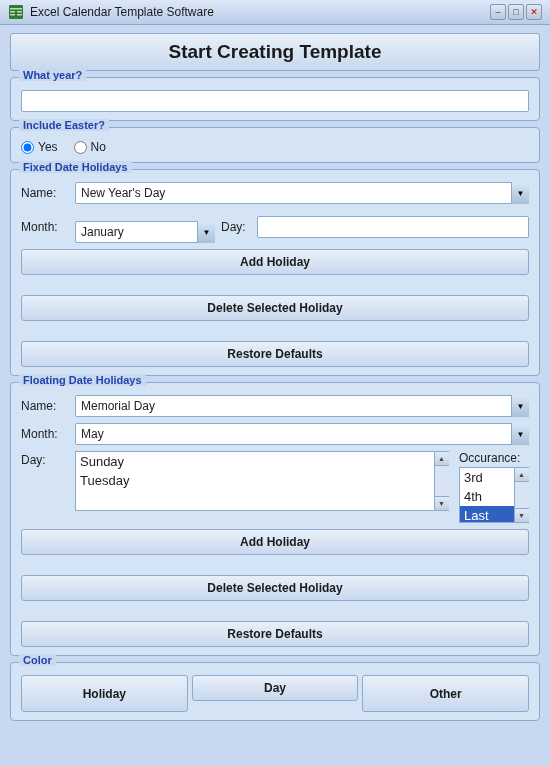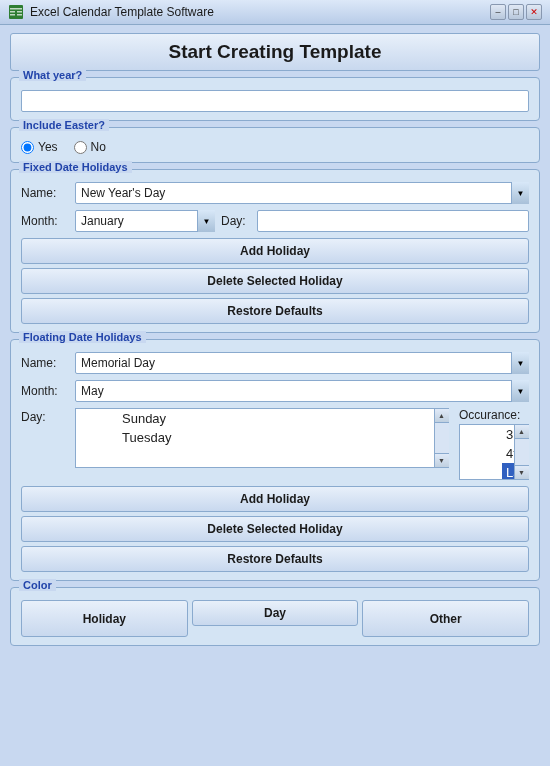--- a/index.html
+++ b/index.html
@@ -152,27 +152,26 @@
       background: linear-gradient(to bottom, #e8f0fa, #c8d8ee);
       border: 1px solid #8aaace;
       border-radius: 3px;
       padding: 5px 10px;
       font-size: 12px;
       font-weight: bold;
       color: #1a1a1a;
       cursor: pointer;
       width: 100%;
       text-align: center;
-      margin-bottom: 4px;
+      margin-bottom: 20px;
     }
     .listbox-item {
       padding: 2px 4px;
       color: #222;
       white-space: nowrap;
-      margin-left: 42px;
     }
     .listbox-item.selected {
       background: #3060c0;
       color: white;
     }
     .listbox-with-scroll {
       display: flex;
       border: 1px solid #8aaace;
       background: white;
     }
@@ -289,21 +288,21 @@
             <option>Independence Day</option>
             <option>Thanksgiving</option>
             <option>Labor Day</option>
           </select>
           <div class="select-arrow">▼</div>
         </div>
       </div>
       
       <div class="form-row month-day-row">
         <span class="form-label">Month:</span>
-        <div class="select-wrapper" style="width:140px; flex:none;">
+        <div class="select-wrapper" style="width:140px; flex:none;margin-top:11px;">
           <select style="width:140px;">
             <option selected="">January</option>
             <option>February</option>
             <option>March</option>
             <option>April</option>
             <option>May</option>
             <option>June</option>
             <option>July</option>
             <option>August</option>
             <option>September</option>

